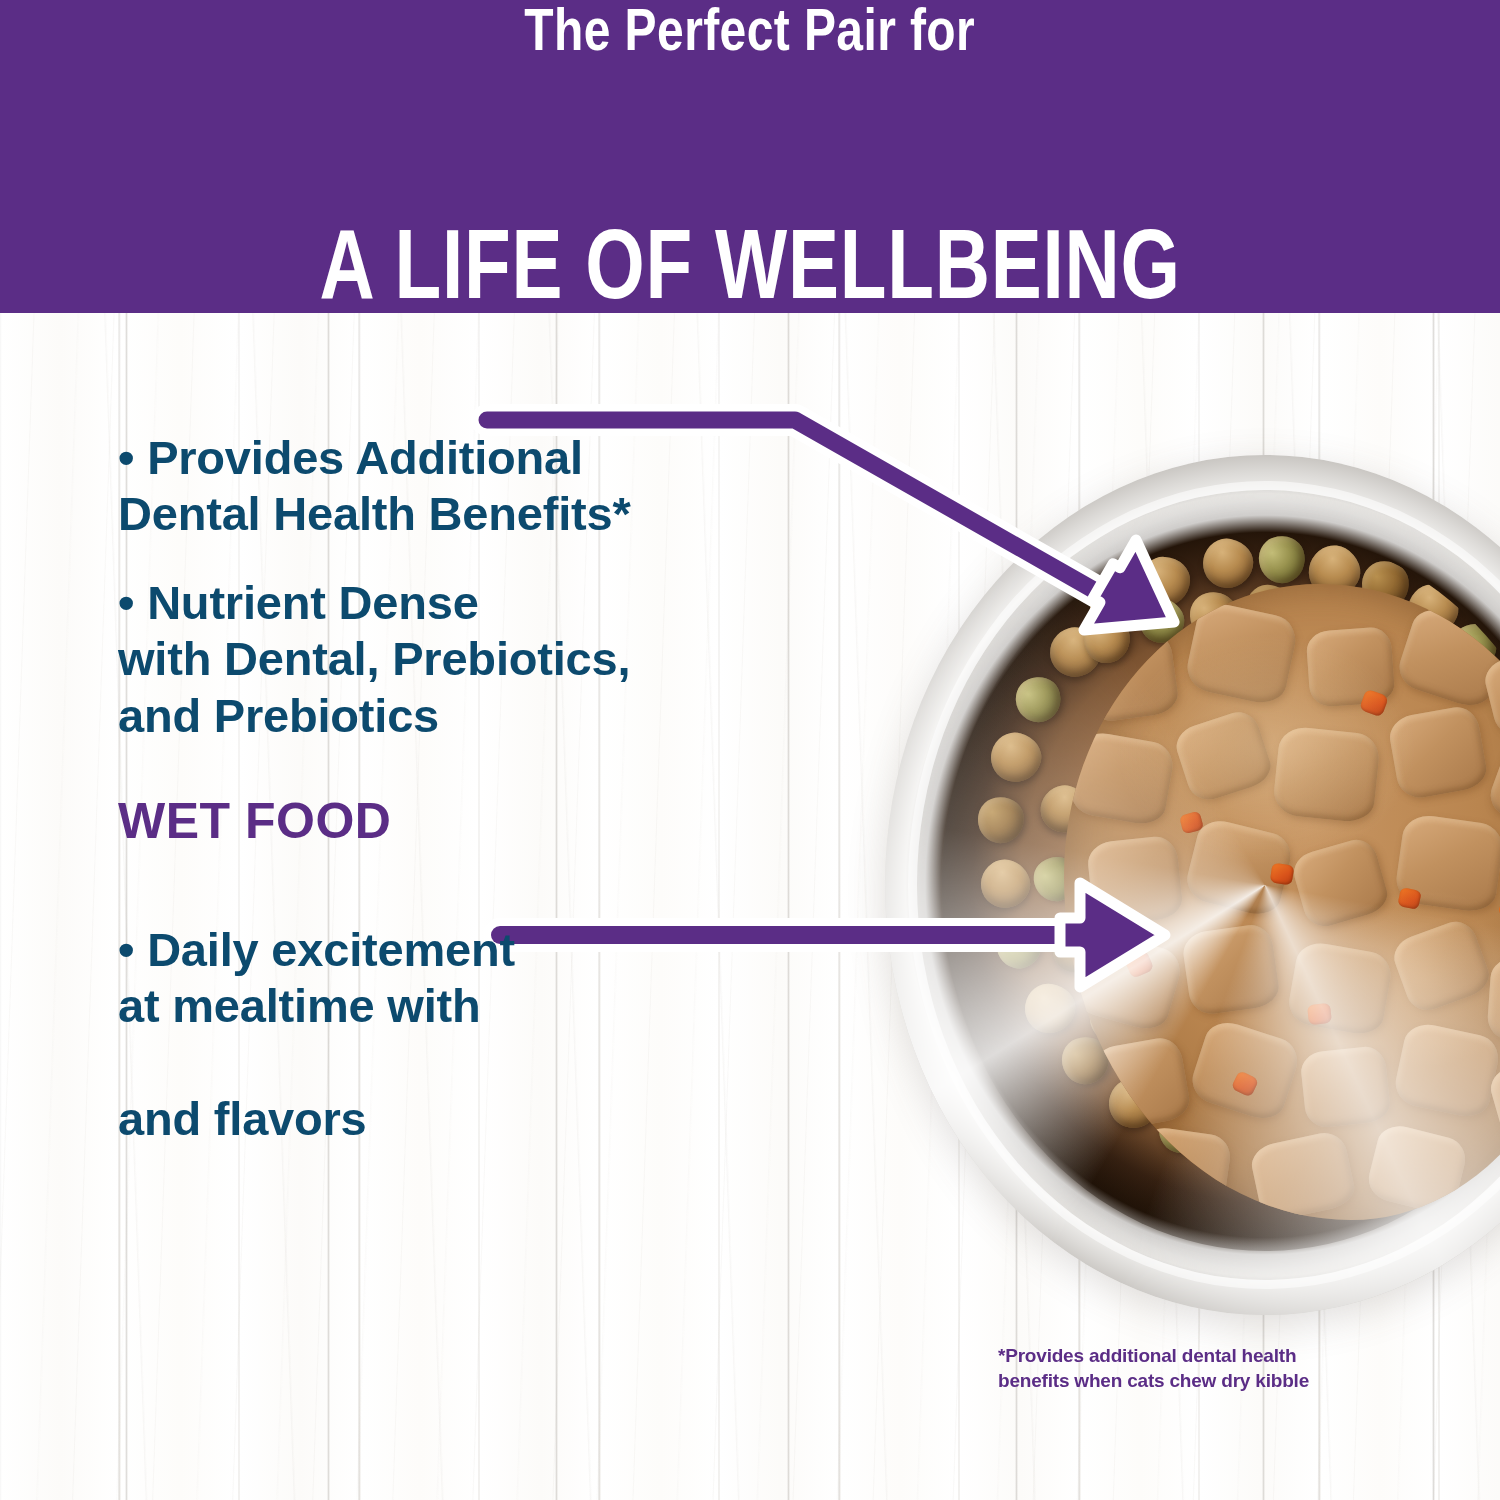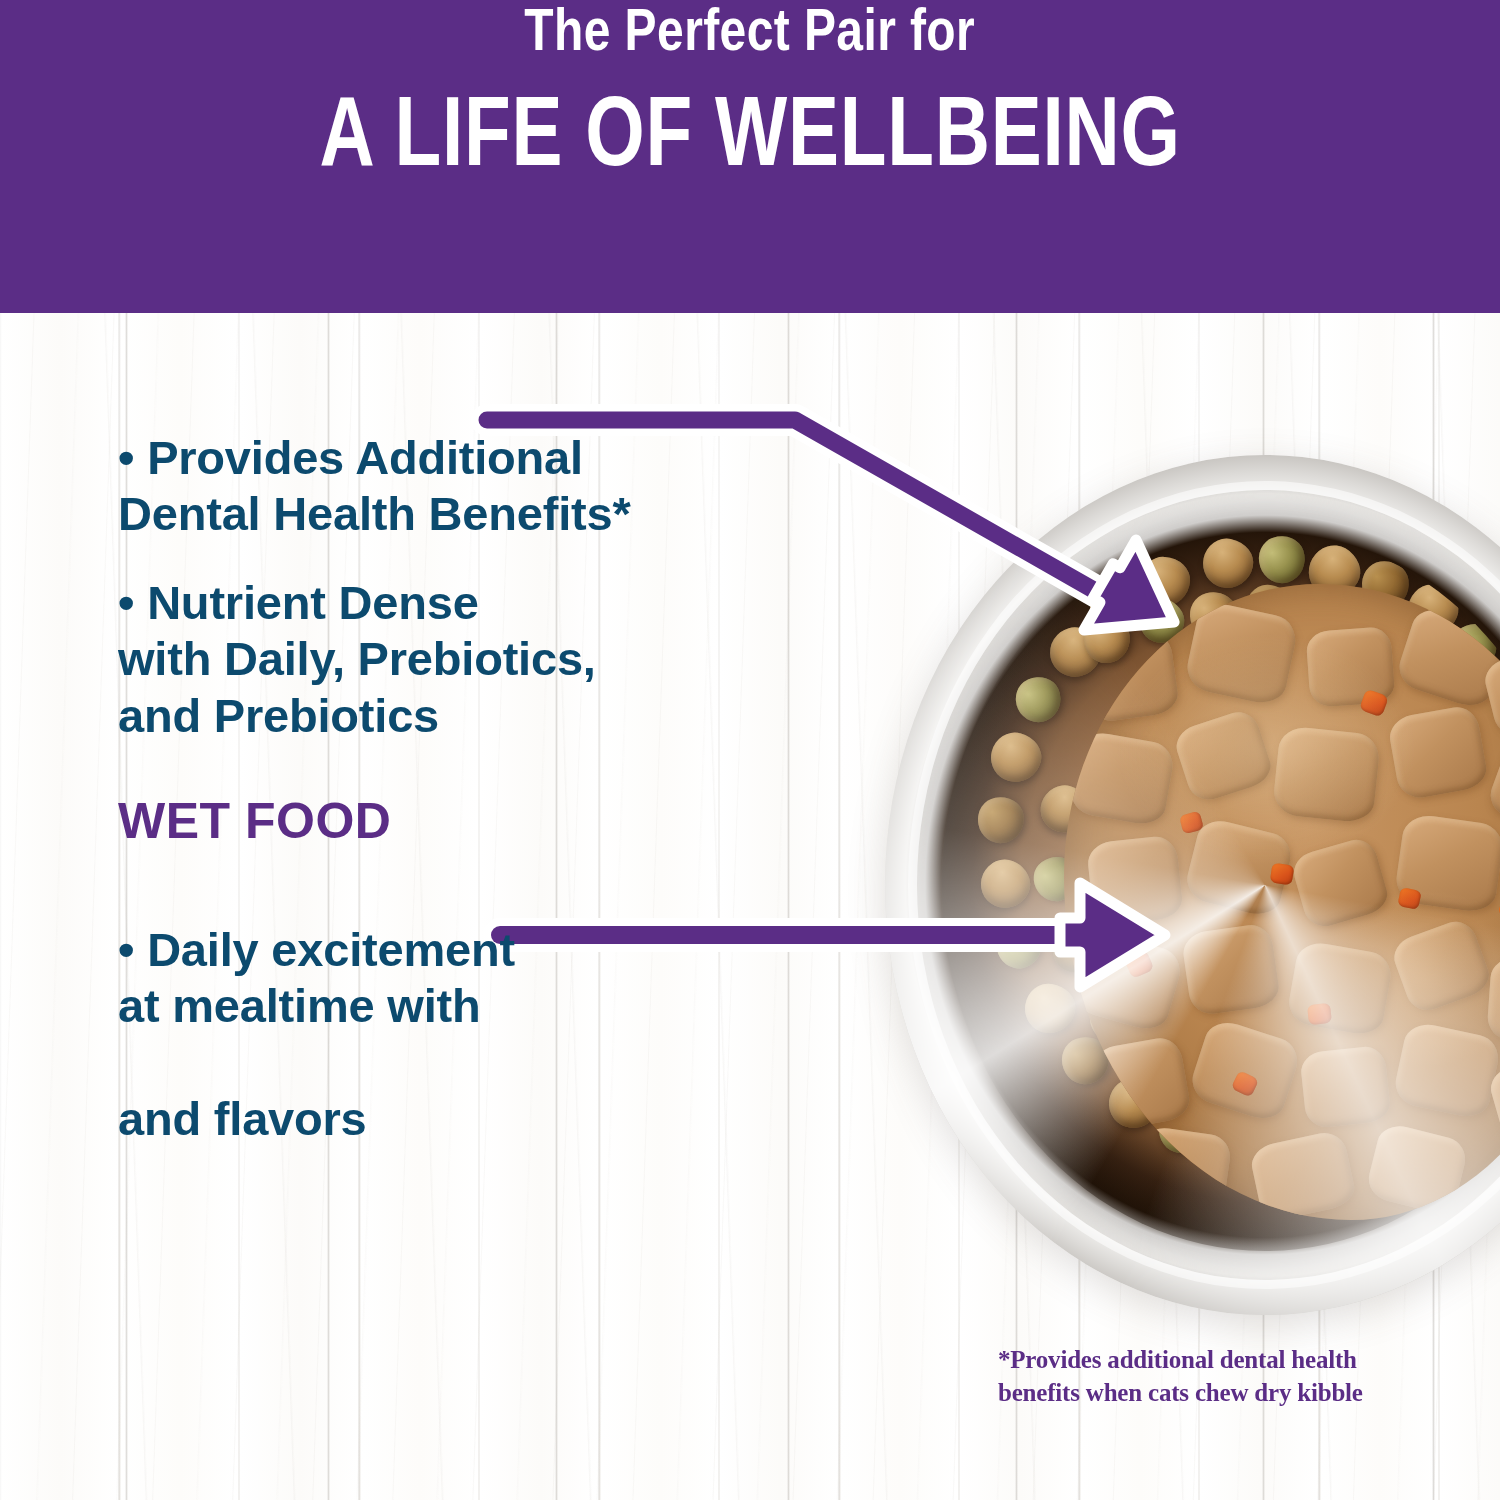--- a/index.html
+++ b/index.html
@@ -50,21 +50,21 @@
       rgba(150,144,136,0.0) 0%, rgba(150,144,136,0.30) 45%,
       rgba(150,144,136,0.30) 55%, rgba(150,144,136,0.0) 100%);
   }
 
   
   .header {
     position:absolute; left:0; top:0;
     width:1500px; height:313px;
     background:#5b2d86;
     display:flex; flex-direction:column;
-    align-items:center; justify-content:flex-start;
+    align-items:center; justify-content:space-between;
     text-align:center;
   }
   .header-line1 {
     color:#ffffff;
     font-size:60px;
     font-weight:700;
     letter-spacing:.5px;
     line-height:1;
     transform:scaleX(0.80);
     margin-bottom:22px;
@@ -216,25 +216,24 @@
       radial-gradient(ellipse 40% 26% at 38% 26%, rgba(255,235,200,0.30) 0%, rgba(255,235,200,0) 70%),
       radial-gradient(ellipse 30% 20% at 68% 62%, rgba(255,228,190,0.22) 0%, rgba(255,228,190,0) 70%);
   }
 
   
   .footnote {
     position:absolute;
     left:998px; top:1344px;
     width:420px;
     color:#5b2d86;
-    font-size:25px;
+    font-size:19px;
     font-weight:700;
     line-height:1.30;
     letter-spacing:-0.2px;
-    font-family:Liberation Serif, serif;
   }
 </style>
 </head>
 <body>
 
 <div id="poster">
 
   <div class="wood-bg">
     <div class="wood-grain"></div>
     <div class="plank-seam" style="left:125px"></div>
@@ -372,21 +371,21 @@
       <span class="dot">•</span>
       <span>Provides Additional</span><br>
       <span>Dental Health Benefits*</span>
     </div>
 
     <div class="gap-b"></div>
 
     <div class="bullet">
       <span class="dot">•</span>
       <span>Nutrient Dense</span><br>
-      <span>with Daily, Prebiotics,</span><br>
+      <span>with Dental, Prebiotics,</span><br>
       <span>and Prebiotics</span>
     </div>
 
     <div class="gap-c"></div>
 
     <div class="section-heading">WET FOOD</div>
 
     <div class="gap-a"></div>
 
 

